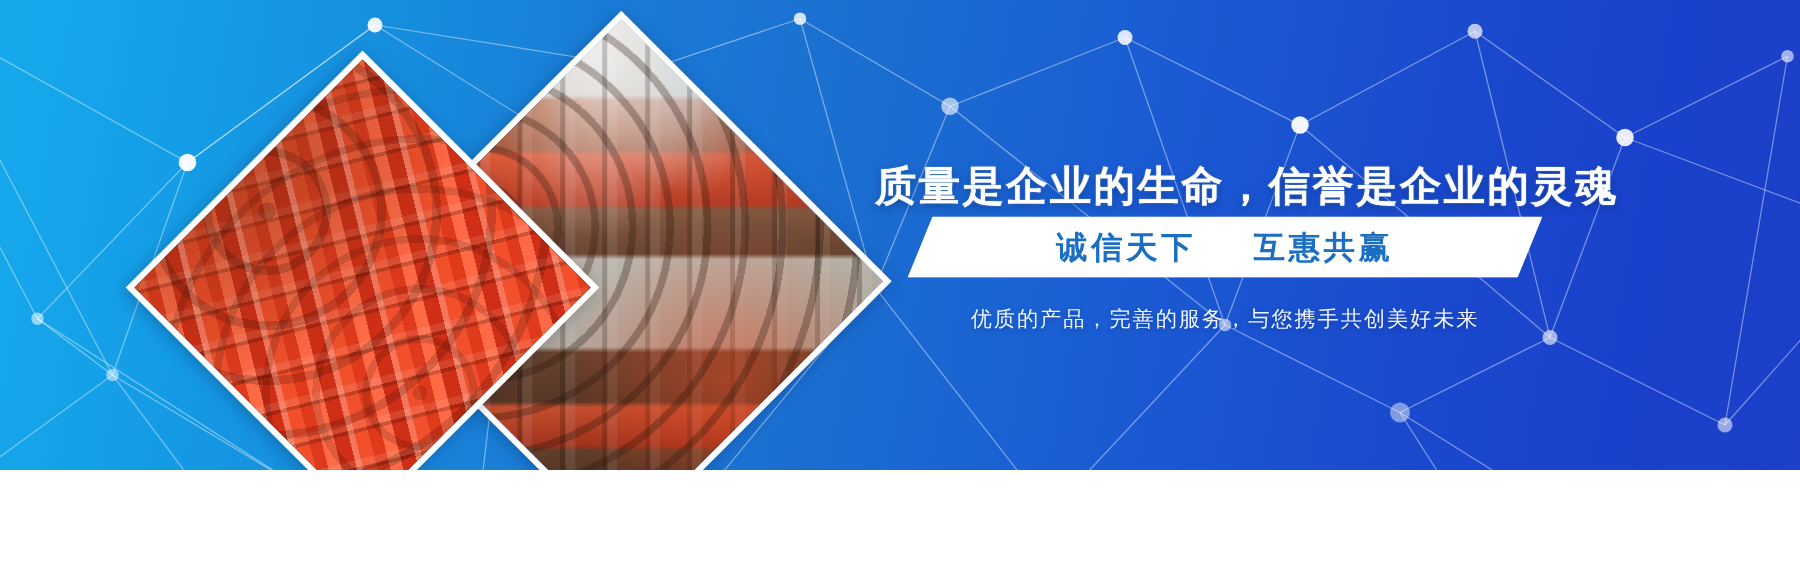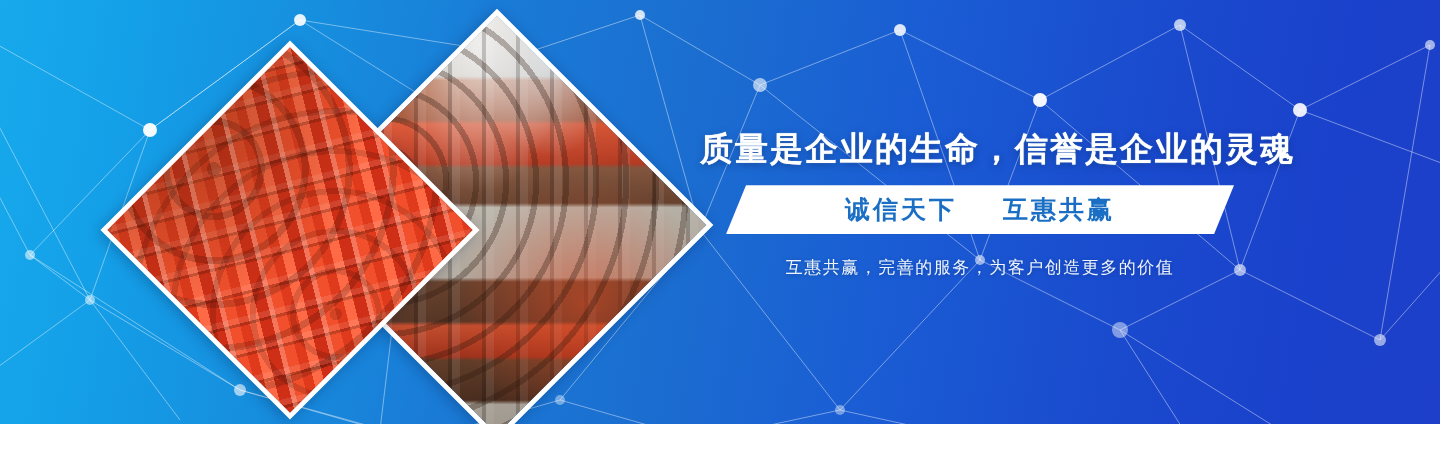--- a/index.html
+++ b/index.html
@@ -4,21 +4,21 @@
 <style>
   * { margin:0; padding:0; box-sizing:border-box; }
   html, body {
     width:1440px; height:450px;
     overflow:hidden;
     font-family:"Liberation Sans", sans-serif;
   }
 
   .banner {
     position:relative;
-    width:1440px; height:424px;
+    width:1440px; height:376px;
     overflow:hidden;
     background:linear-gradient(100deg,
         #17a9ec 0%,
         #14a0e8 9%,
         #1690df 20%,
         #1a7ad6 34%,
         #1b6fd0 46%,
         #1a5cd4 62%,
         #1a4ace 78%,
         #1a41cb 90%,
@@ -146,21 +146,21 @@
     line-height:1.25;
     white-space:nowrap;
     text-shadow:
        0 0 1px rgba(200,230,255,.95),
        1px 1px 0 rgba(20,70,160,.45),
        0 2px 7px rgba(10,40,110,.50);
   }
 
   .ribbon {
     position:relative;
-    margin:16px auto 0;
+    margin:4px auto 0;
     width:508px;
     height:49px;
     background:#ffffff;
     clip-path:polygon(20px 0, 508px 0, 488px 49px, 0 49px);
     display:flex;
     align-items:center;
     justify-content:center;
     box-shadow:0 2px 10px rgba(8,35,95,.25);
   }
   .ribbon-text {
@@ -265,16 +265,16 @@
     <div class="headline">质量是企业的生命，信誉是企业的灵魂</div>
 
     <div class="ribbon">
       <div class="ribbon-text">
         <span>诚信天下</span>
         <span class="ribbon-gap"></span>
         <span>互惠共赢</span>
       </div>
     </div>
 
-    <div class="subline" id="subline-1">互惠共赢，完善的服务，为客户创造更多的价值</div>
+    <div class="subline" id="subline-1">优质的产品，完善的服务，与您携手共创美好未来</div>
 
   </div>
 </div>
 
 </body></html>

